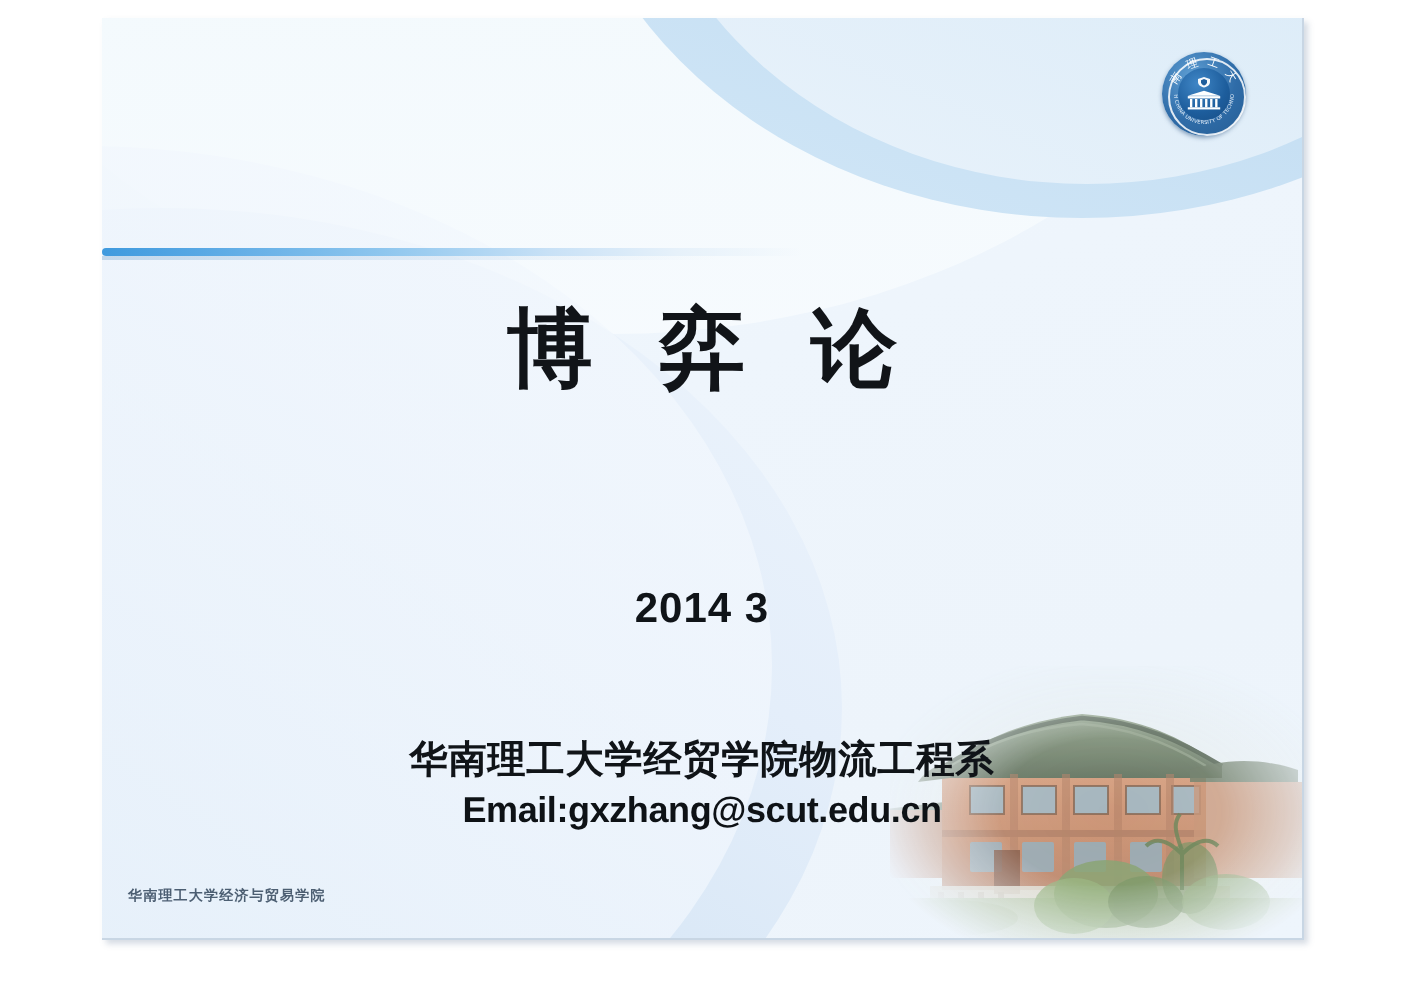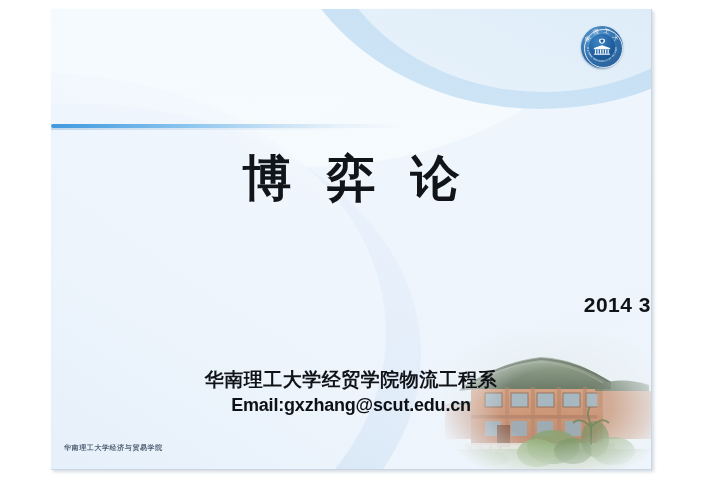--- a/index.html
+++ b/index.html
@@ -178,21 +178,21 @@
   }
 
   
   #main-title {
     position: absolute;
     left: 0;
     right: 0;
     top: 143px;
     text-align: center;
     font-family: "DejaVu Sans", "Liberation Sans", sans-serif;
-    font-size: 49px;
+    font-size: 43px;
     font-weight: bold;
     color: #111418;
     letter-spacing: 9px;
     text-indent: 9px;
     line-height: 1.1;
   }
 
   #byline-block {
     position: absolute;
     left: 0;
@@ -209,21 +209,20 @@
     line-height: 1.35;
   }
   #presentation-date {
     margin-top: 8px;
     font-family: "Liberation Sans", "DejaVu Sans", sans-serif;
     font-size: 21px;
     font-weight: bold;
     color: #101418;
     letter-spacing: 0.5px;
     line-height: 1.25;
-    text-align: right;
   }
   #department-line {
     position: absolute;
     left: 0;
     right: 0;
     top: 358px;
     text-align: center;
     font-family: "DejaVu Serif", "Liberation Serif", serif;
     font-size: 19px;
     font-weight: bold;

